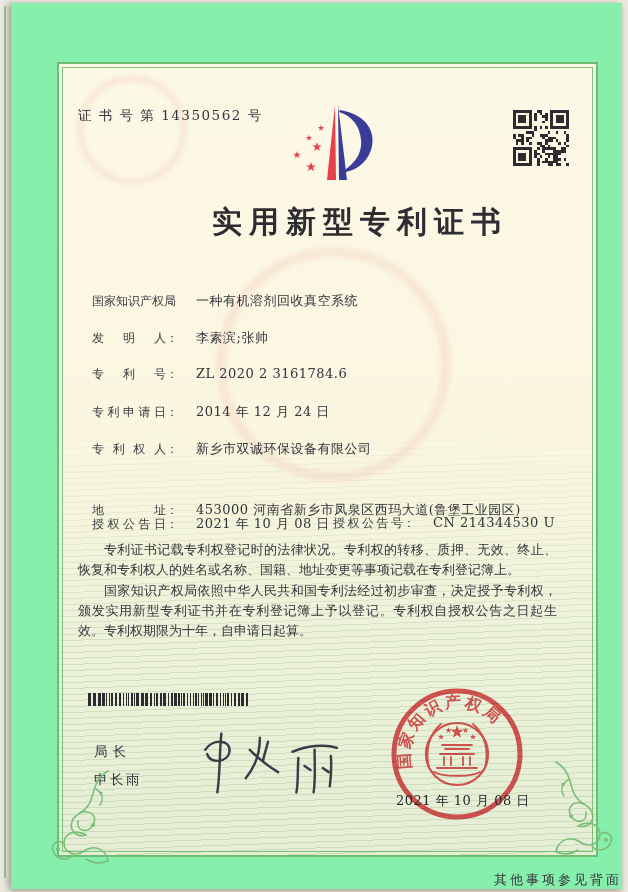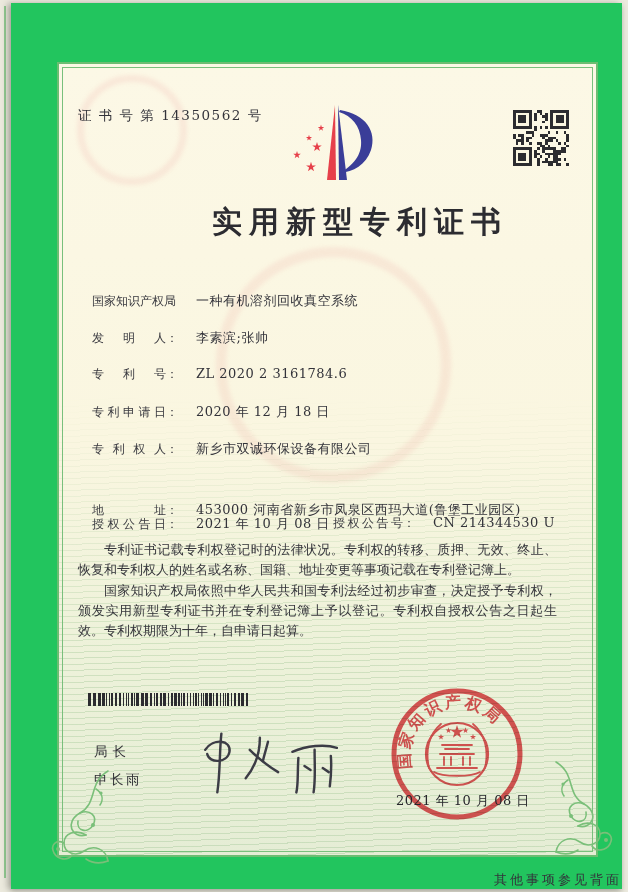--- a/index.html
+++ b/index.html
@@ -5,21 +5,21 @@
   html,body{margin:0;padding:0;}
   body{
     width:628px;height:892px;position:relative;overflow:hidden;
     background:#eceade;
     font-family:"DejaVu Serif", serif;
   }
   
   .scan-edge-line{position:absolute;left:4px;top:6px;width:2px;height:872px;background:#79c07c;opacity:.8;}
   .paper{
     position:absolute;left:11px;top:3px;width:611px;height:886px;
-    background:#22c55e;
+    background:#86efac;
     box-shadow:-4px 0 6px rgba(90,90,80,.35), 0 3px 5px rgba(90,90,80,.3);
   }
   
   .frame{
     position:absolute;left:46px;top:59px;width:537px;height:791px;
     border:2px solid #6cbd72;
     background:linear-gradient(180deg,#fcf8e6 0%,#faf6e0 48%,#eef2da 72%,#e5edd5 100%);
   }
   .frame::before{content:"";position:absolute;inset:3px;border:1px solid #79c07c;pointer-events:none;}
   .waves{
@@ -226,21 +226,21 @@
   <div class="row" style="top:289px">
     <span class="flabel">国家知识产权局</span><span class="colon">：</span><span class="fvalue">一种有机溶剂回收真空系统</span>
   </div>
   <div class="row" style="top:326px">
     <span class="flabel">发明人</span><span class="colon">：</span><span class="fvalue">李素滨;张帅</span>
   </div>
   <div class="row" style="top:363px">
     <span class="flabel">专利号</span><span class="colon">：</span><span class="fvalue">ZL 2020 2 3161784.6</span>
   </div>
   <div class="row" style="top:400px">
-    <span class="flabel">专利申请日</span><span class="colon">：</span><span class="fvalue">2020 年 12 月 18 日</span>
+    <span class="flabel">专利申请日</span><span class="colon">：</span><span class="fvalue">2014 年 12 月 24 日</span>
   </div>
   <div class="row" style="top:437px">
     <span class="flabel">专利权人</span><span class="colon">：</span><span class="fvalue">新乡市双诚环保设备有限公司</span>
   </div>
   <div class="row" style="top:498px">
     <span class="flabel">地址</span><span class="colon">：</span><span class="fvalue">453000 河南省新乡市凤泉区西玛大道(鲁堡工业园区)</span>
   </div>
   <div class="row" style="top:512px">
     <span class="flabel">授权公告日</span><span class="colon">：</span><span class="fvalue">2021 年 10 月 08 日</span>
     <span class="grant-pair">

